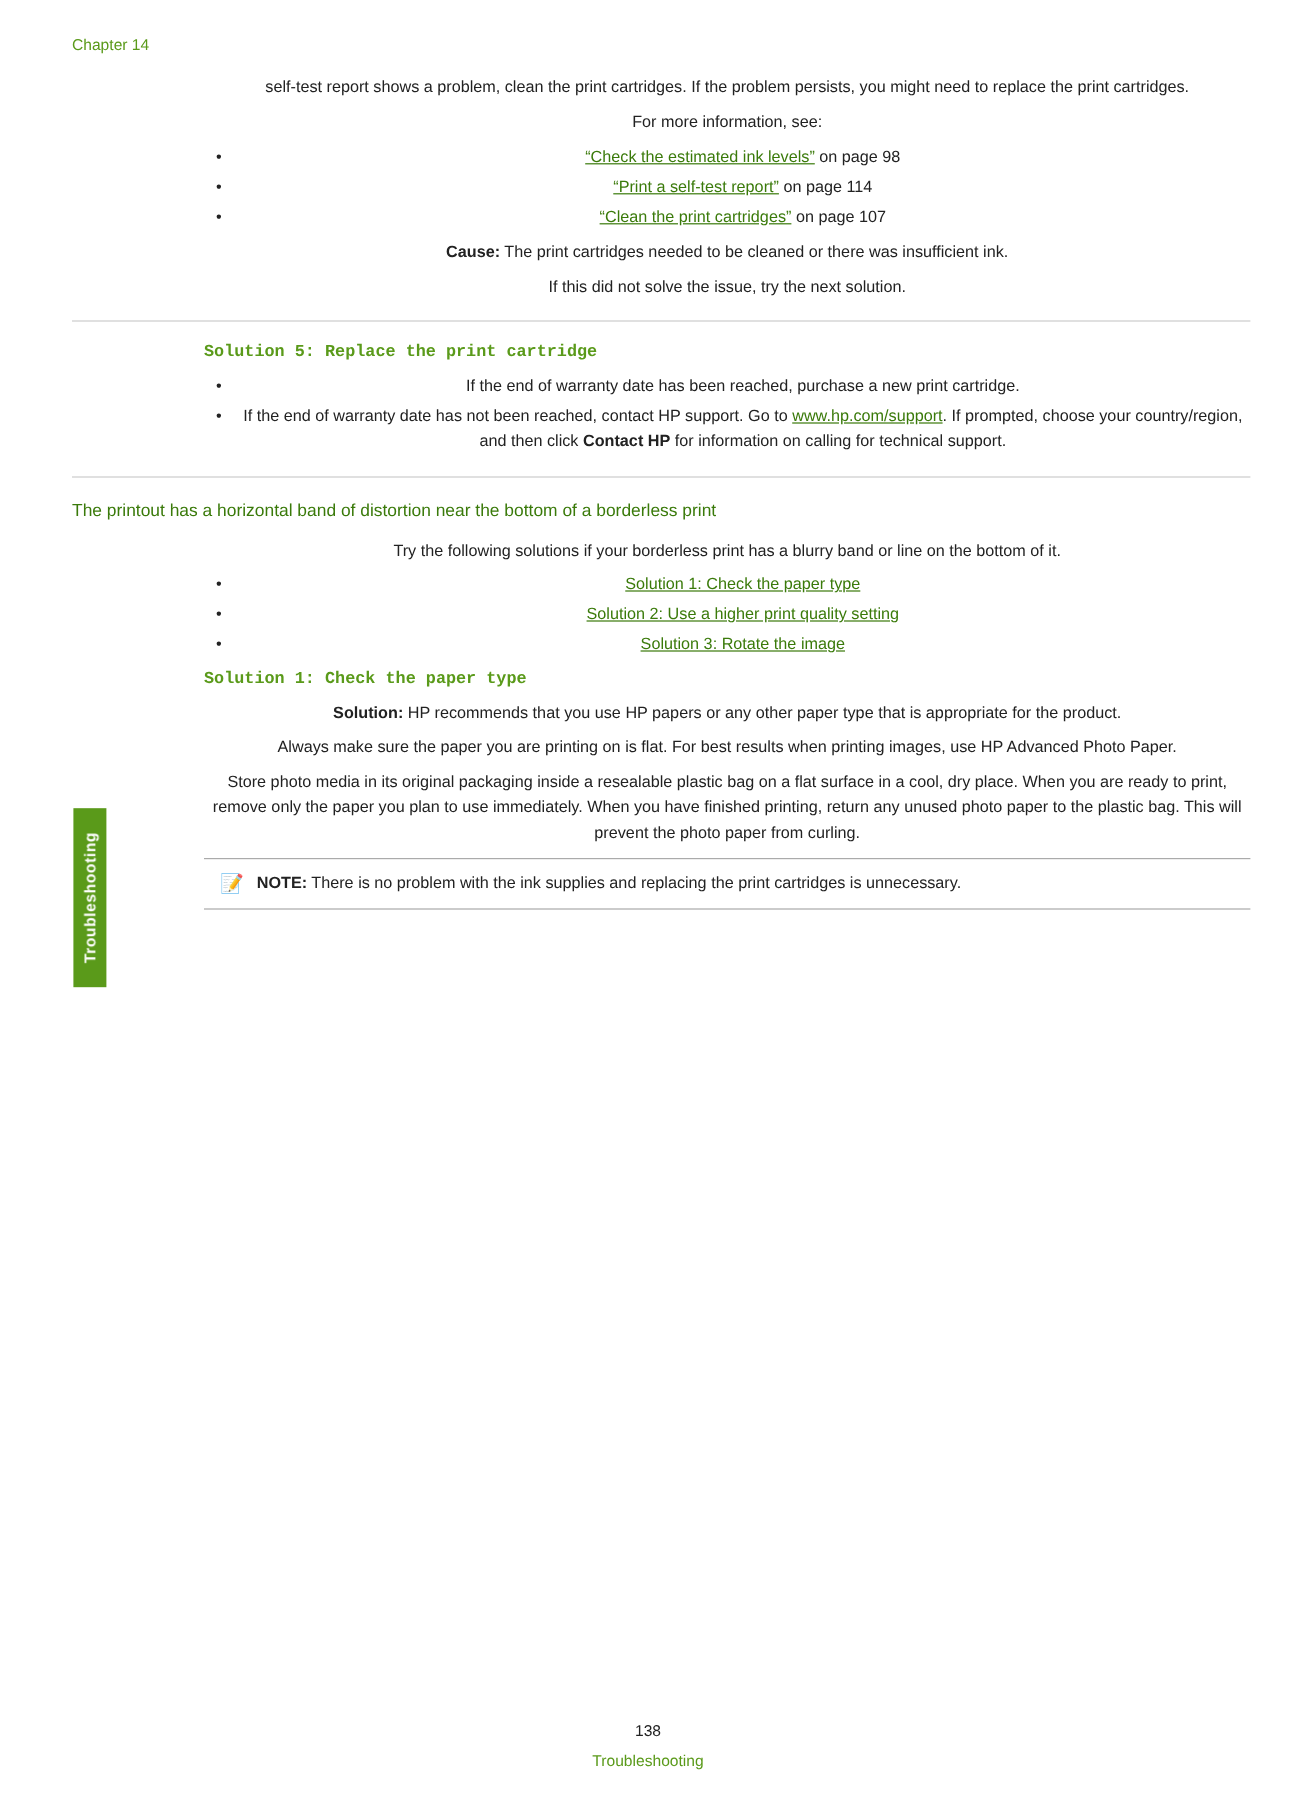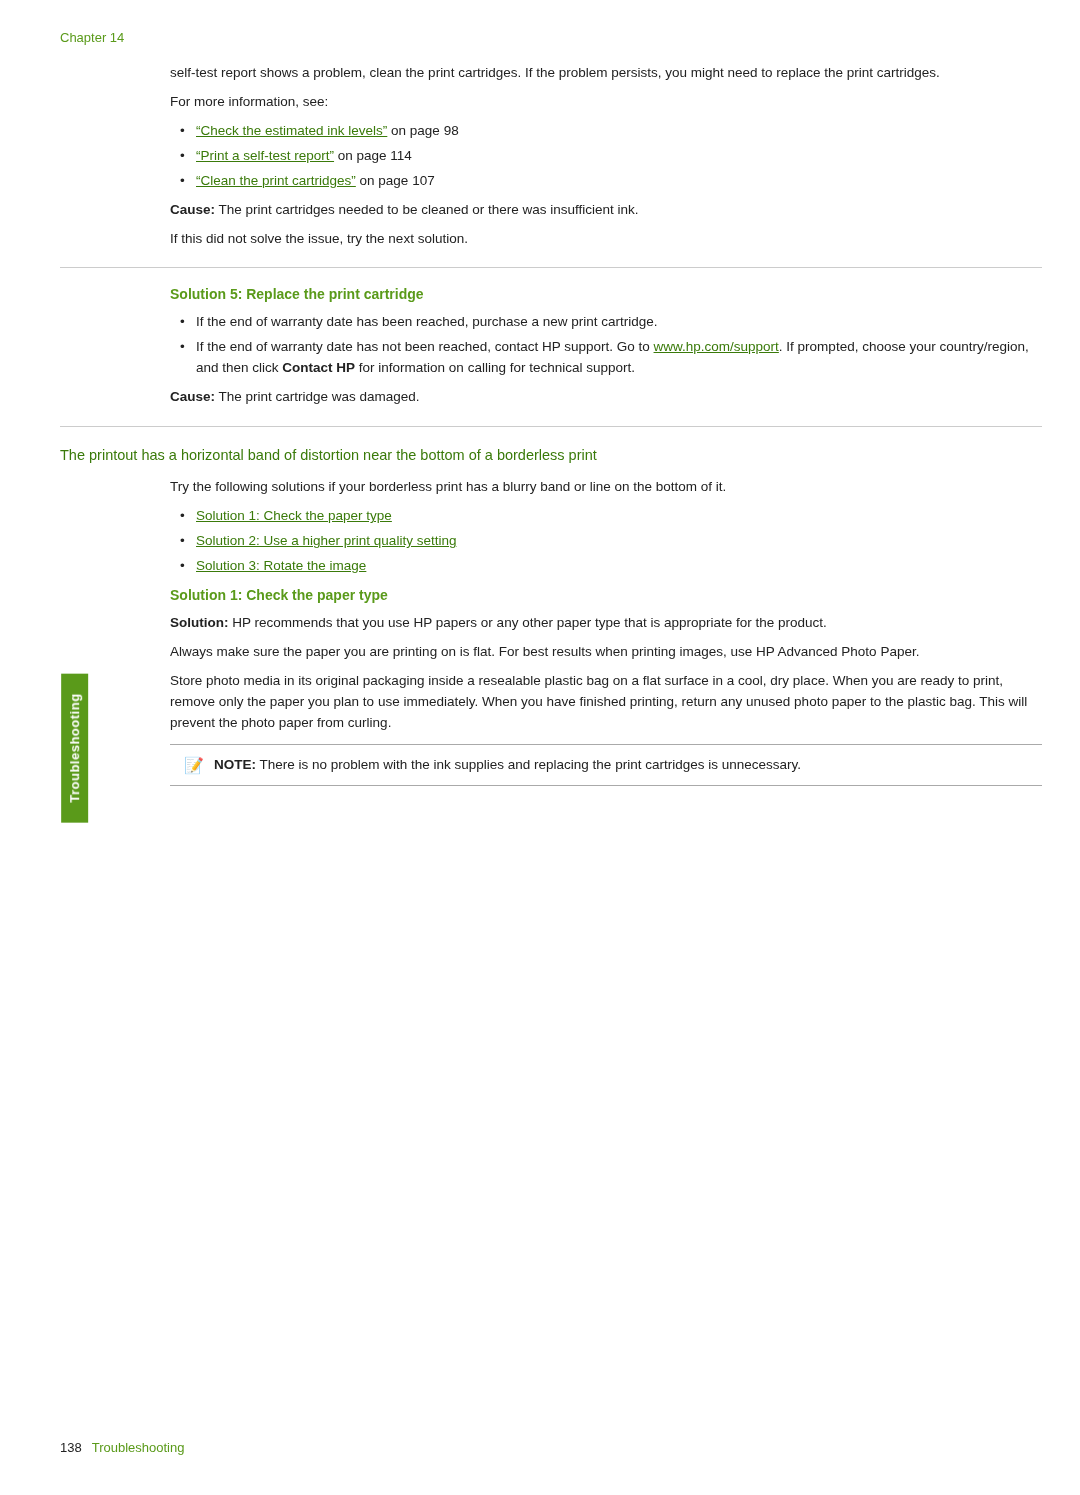--- a/index.html
+++ b/index.html
@@ -24,20 +24,21 @@
       color: #5a9a1a;
       font-size: 13px;
       margin-bottom: 18px;
       font-weight: normal;
     }
 
     
     .content-block {
       margin-left: 110px;
       margin-bottom: 10px;
+      text-align: center;
     }
 
     .content-block p {
       margin-bottom: 8px;
       line-height: 1.55;
     }
 
     ul.bullet-list {
       list-style: none;
       margin: 6px 0 8px 10px;
@@ -69,20 +70,21 @@
       margin: 18px 0;
     }
 
     
     .solution-heading {
       color: #5a9a1a;
       font-weight: bold;
       font-size: 14px;
       margin-bottom: 10px;
       margin-left: 110px;
+      font-family: Liberation Mono, monospace;
     }
 
     
     .section-heading {
       color: #3a7a0a;
       font-weight: normal;
       font-size: 14.5px;
       margin-bottom: 12px;
       margin-left: 0;
       line-height: 1.4;
@@ -122,26 +124,27 @@
       font-size: 13px;
       font-weight: bold;
       padding: 6px 20px;
       letter-spacing: 0.5px;
       white-space: nowrap;
     }
 
     
     .footer {
       position: absolute;
-      bottom: 40px;
+      bottom: 20px;
       left: 60px;
       right: 60px;
       display: flex;
       align-items: center;
       gap: 10px;
+      flex-direction: column;
     }
     .footer-page {
       color: #222;
       font-size: 13px;
     }
     .footer-section {
       color: #5a9a1a;
       font-size: 13px;
     }
   </style>
@@ -176,23 +179,20 @@
 
   <div class="solution-heading">Solution 5: Replace the print cartridge</div>
 
   <div class="content-block">
     <ul class="bullet-list">
       <li>If the end of warranty date has been reached, purchase a new print cartridge.</li>
       <li>
         <span>If the end of warranty date has not been reached, contact HP support. Go to </span><a class="green-link">www.hp.com/support</a><span>. If prompted, choose your country/region, and then click </span><span class="bold">Contact HP</span><span> for information on calling for technical support.</span>
       </li>
     </ul>
-    <p>
-      <span class="bold">Cause:</span><span>   The print cartridge was damaged.</span>
-    </p>
   </div>
 
   <hr class="divider">
 
   <div class="section-heading">The printout has a horizontal band of distortion near the bottom of a borderless print</div>
 
   <div class="content-block">
     <p>Try the following solutions if your borderless print has a blurry band or line on the bottom of it.</p>
     <ul class="bullet-list">
       <li>

